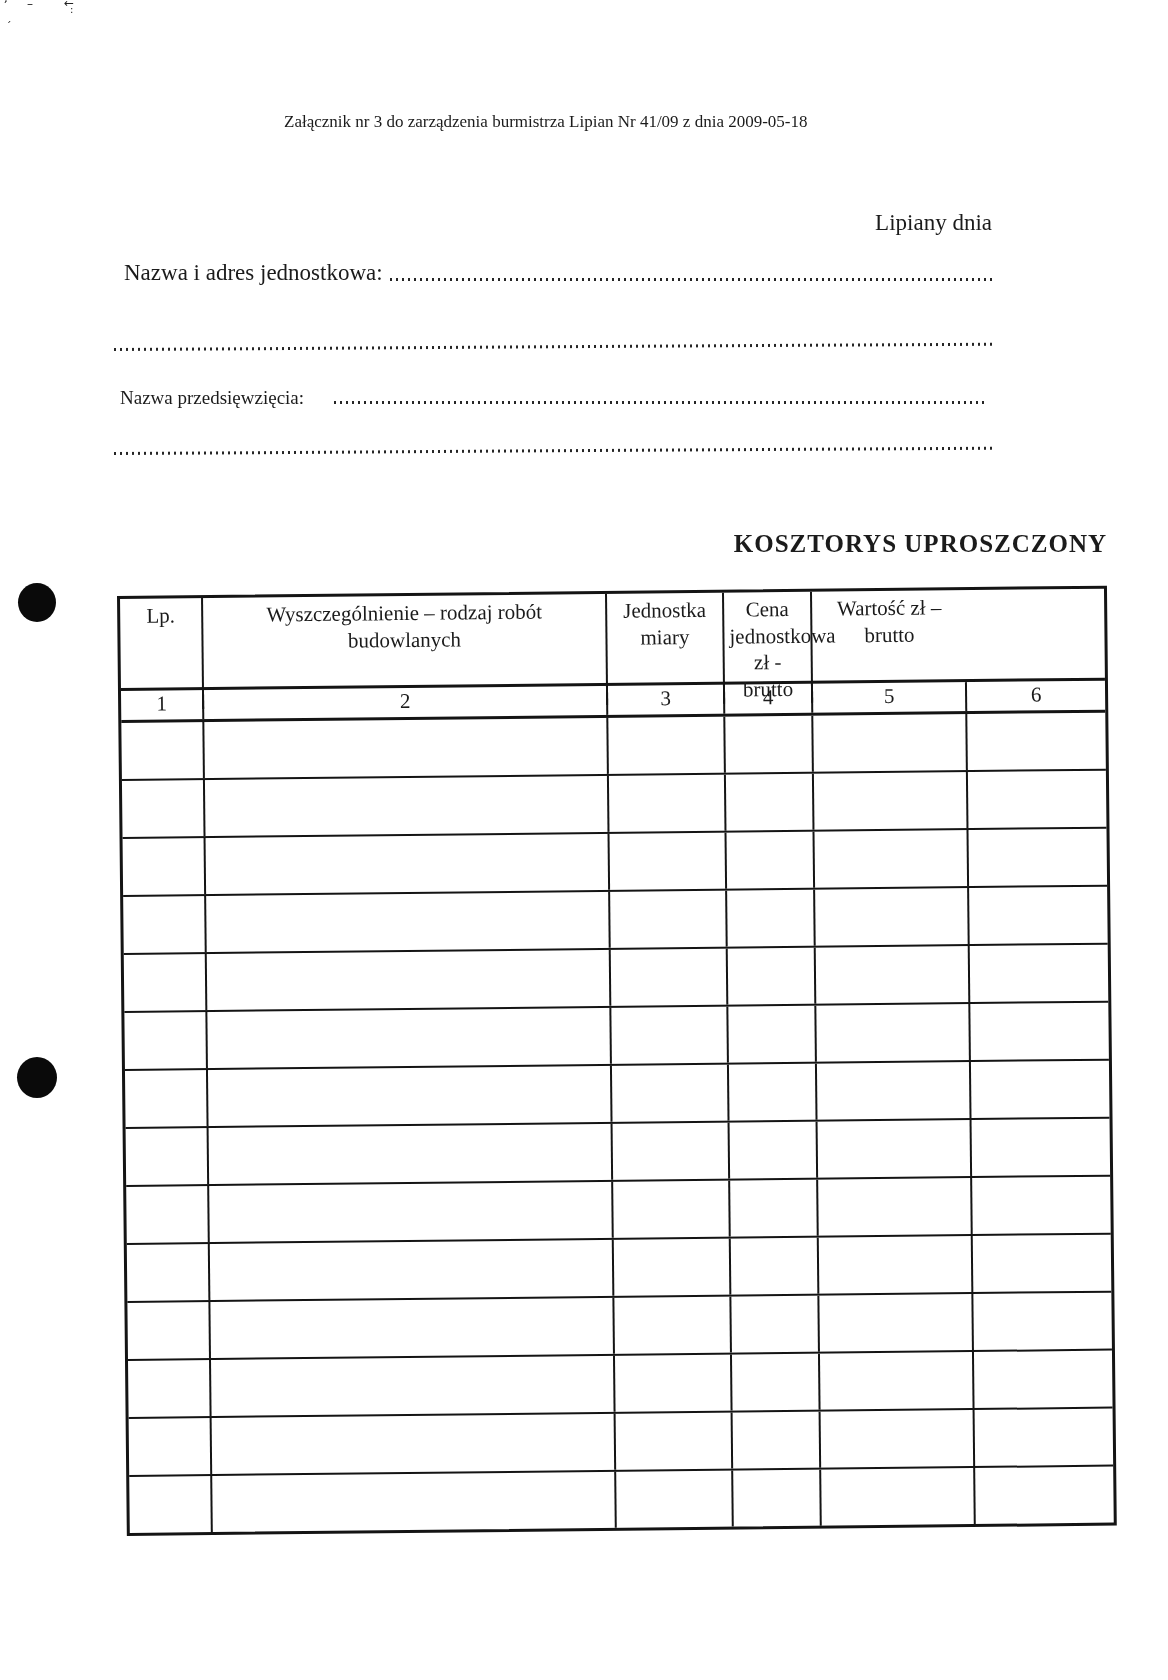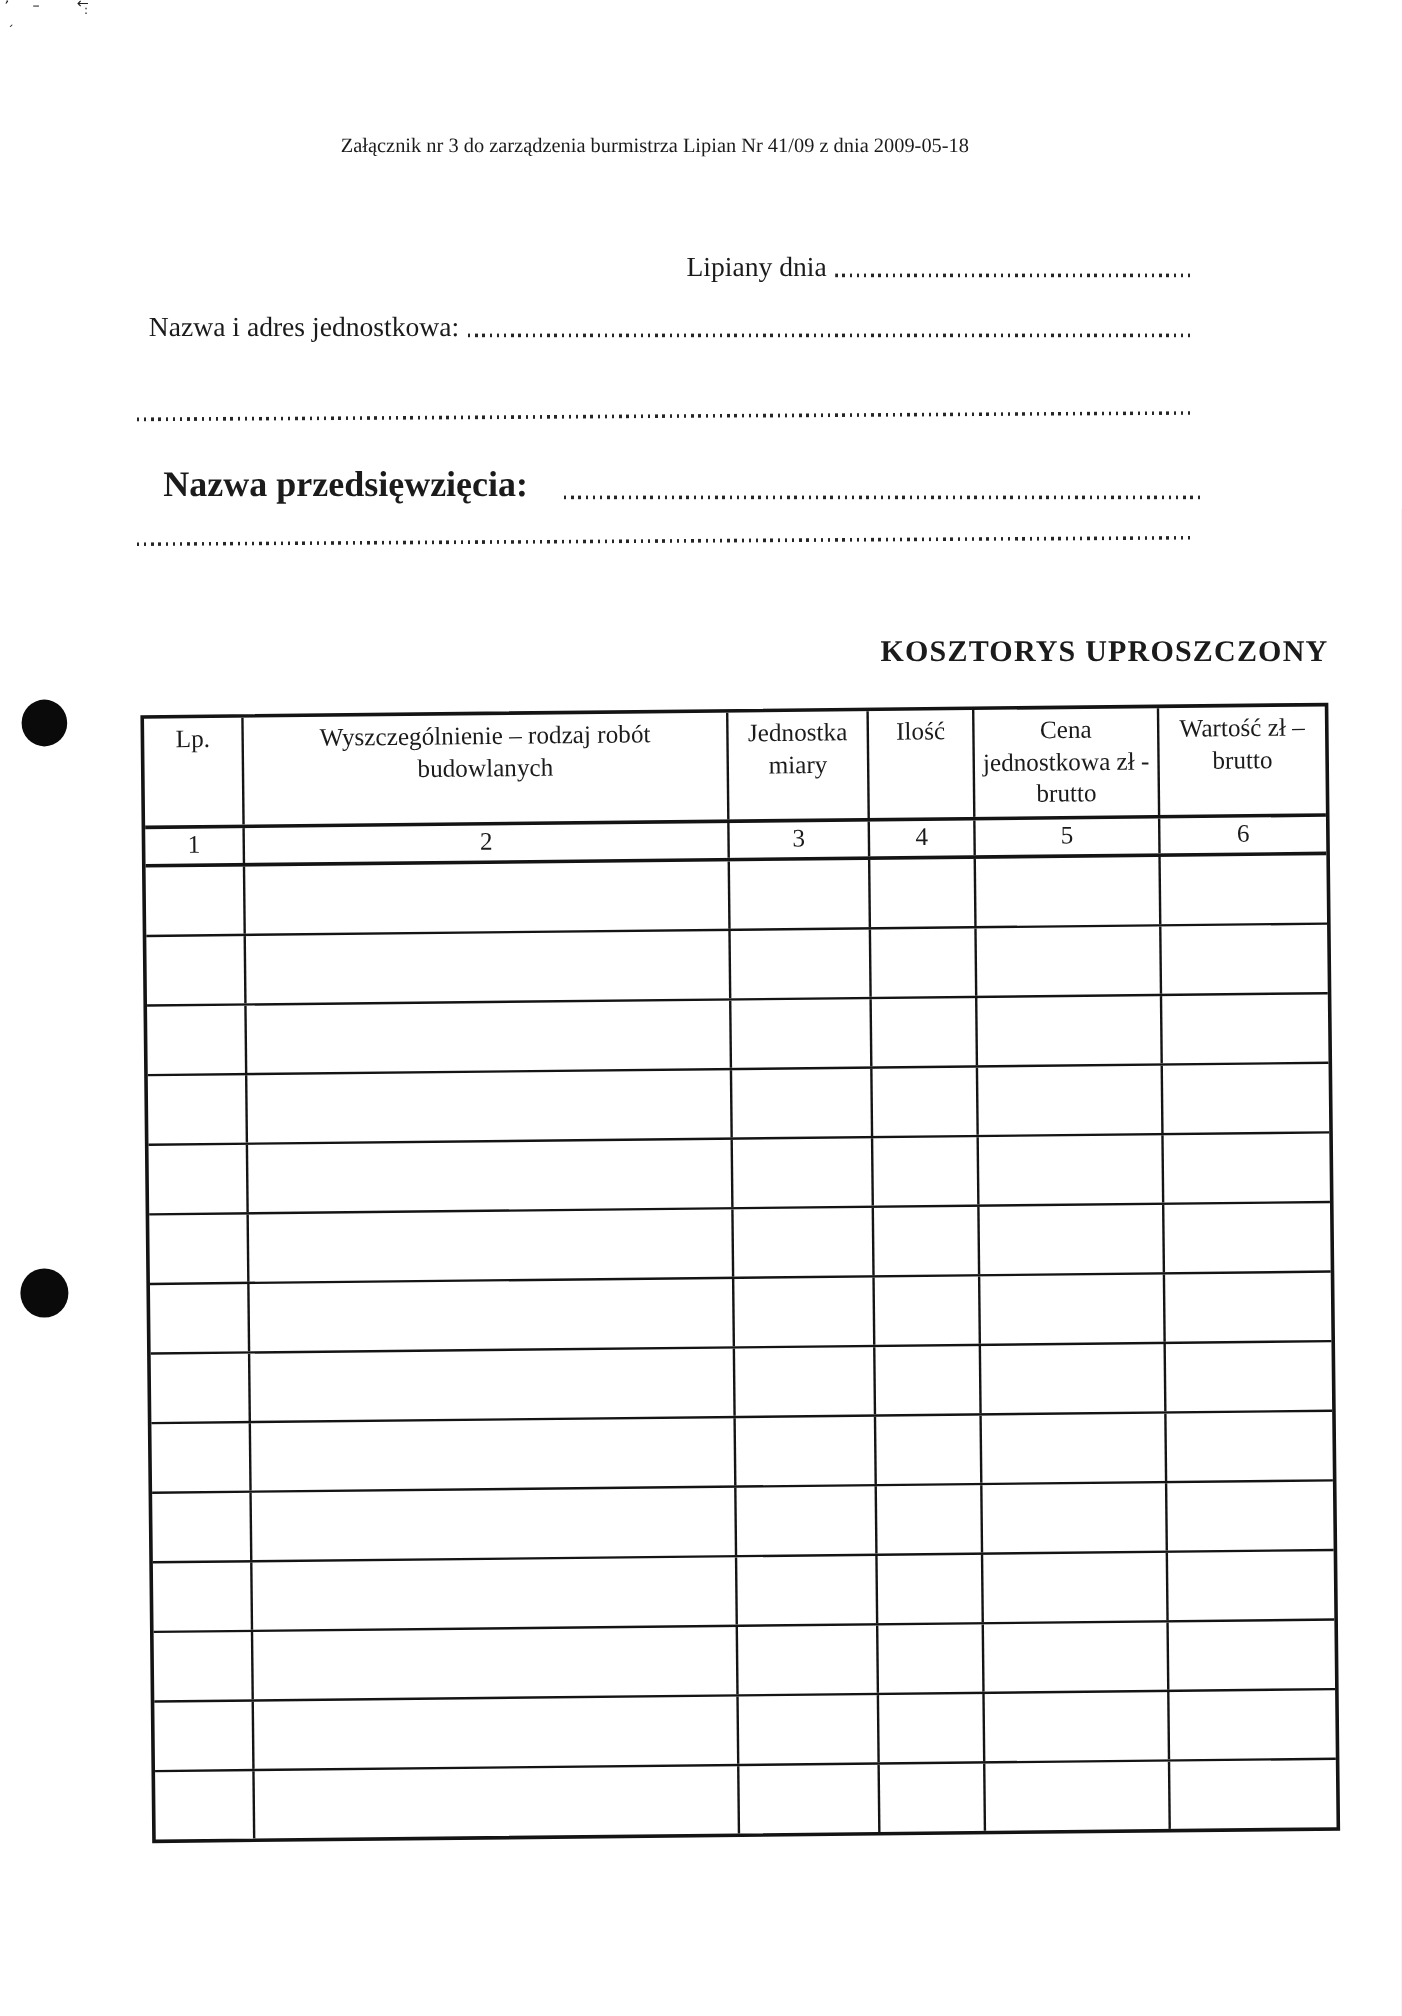--- a/index.html
+++ b/index.html
@@ -25,23 +25,23 @@
   .hole-2{left:17px;top:1057px;width:40px;height:41px;}
 
   
   .attachment-note{position:absolute;left:284px;top:112px;font-size:17px;white-space:nowrap;}
   .field-row{position:absolute;display:flex;align-items:flex-end;}
   .field-label{white-space:nowrap;}
   .dots{
     flex:1;height:3px;margin:0 0 5px 7px;
     background-image:repeating-linear-gradient(to right,#252525 0px,#252525 2px,transparent 2px,transparent 6px);
   }
-  .date-row{left:572px;top:210px;width:420px;font-size:23px;}
+  .date-row{left:572px;top:210px;width:420px;font-size:23px;flex-direction:column;}
   .applicant-row{left:124px;top:260px;width:868px;font-size:23px;}
-  .project-row{left:136px;top:387px;width:868px;font-size:30px;font-weight:bold;}
+  .project-row{left:120px;top:387px;width:868px;font-size:19px;}
   .project-row .dots{margin-left:30px;}
   .dotline{
     position:absolute;height:3px;
     background-image:repeating-linear-gradient(to right,#252525 0px,#252525 2px,transparent 2px,transparent 6px);
     transform:rotate(-0.35deg);transform-origin:0 50%;
   }
   .dotline-1{left:114px;top:348px;width:878px;}
   .dotline-2{left:114px;top:452px;width:878px;}
 
   .doc-title{
@@ -111,21 +111,20 @@
   </div>
   <div class="dotline dotline-2"></div>
 
   <div class="doc-title">KOSZTORYS UPROSZCZONY</div>
 
   <div class="k-table">
     <div class="t-row t-header-row">
       <div class="t-cell t-header-cell c0">Lp.</div>
       <div class="t-cell t-header-cell c1">Wyszczególnienie – rodzaj robót budowlanych</div>
       <div class="t-cell t-header-cell c2">Jednostka miary</div>
-      <div class="t-cell t-header-cell c3">Ilość</div>
       <div class="t-cell t-header-cell c4">Cena jednostkowa zł - brutto</div>
       <div class="t-cell t-header-cell c5">Wartość zł – brutto</div>
     </div>
     <div class="t-row t-number-row">
       <div class="t-cell t-number-cell">1</div>
       <div class="t-cell t-number-cell">2</div>
       <div class="t-cell t-number-cell">3</div>
       <div class="t-cell t-number-cell">4</div>
       <div class="t-cell t-number-cell">5</div>
       <div class="t-cell t-number-cell">6</div>

